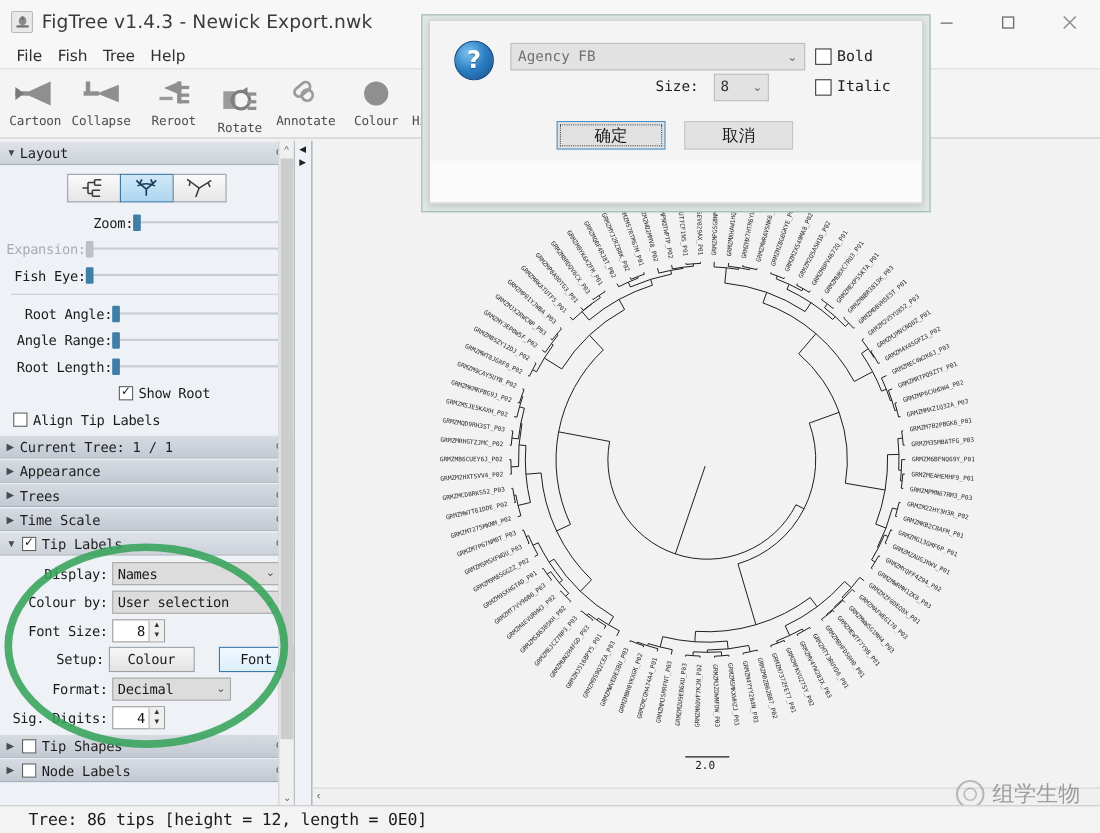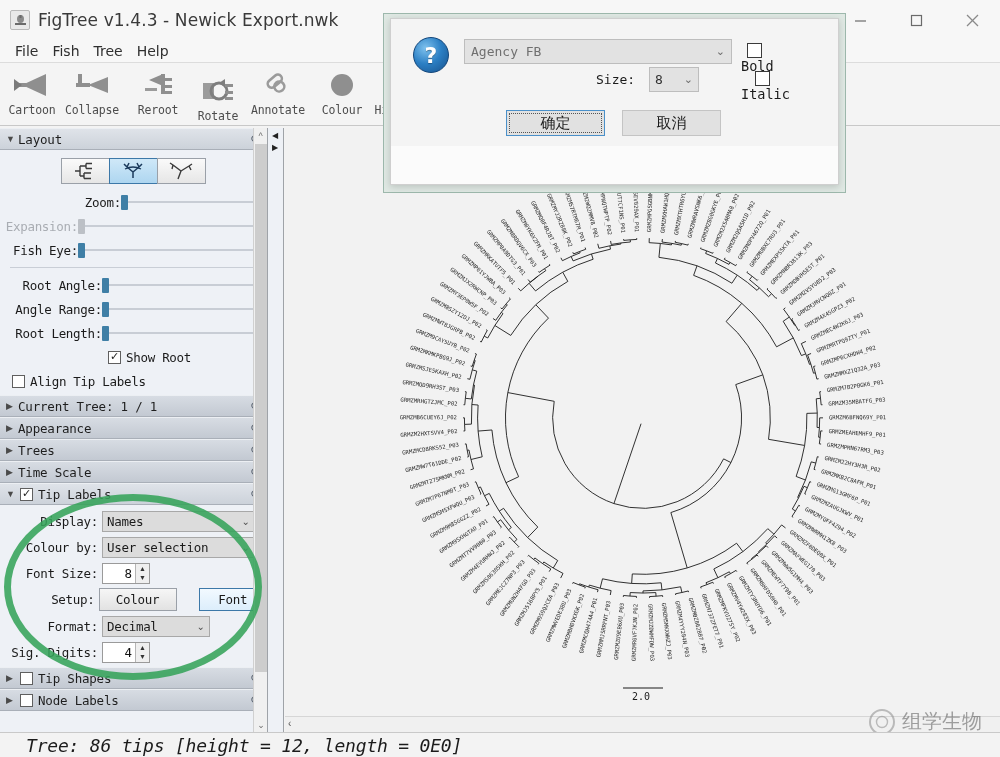--- a/index.html
+++ b/index.html
@@ -204,23 +204,22 @@
     position:absolute; left:3px; top:1px; color:#555; font-size:10px;
   }
 
   
   .status {
     position:absolute; left:0; top:732px; width:1000px; height:25px;
     background:#f3f3f3; border-top:1px solid #c9c9c9;
     display:flex; align-items:center; padding-left:26px;
   }
   .status span {
-    font-family:"DejaVu Sans Mono", monospace; font-size:18px; color:#1b1b1b;
+    font-family:"DejaVu Sans Mono", monospace; font-size:15px; color:#1b1b1b;
     letter-spacing:-0.2px;
-    font-style:italic;
   }
 
   
   .hl-circle {
     position:absolute; left:4px; top:494px; width:258px; height:186px;
     border:7px solid #35a35a; border-radius:50%;
     opacity:0.88; pointer-events:none;
   }
 
   
@@ -281,21 +280,21 @@
     font-family:"DejaVu Sans Mono", monospace; font-size:13px; color:#1b1b1b;
   }
   .size-combo {
     position:absolute; left:258px; top:48px; width:50px; height:25px;
     background:#e2e2e2; border:1px solid #bdbdbd;
     display:flex; align-items:center; padding:0 5px;
   }
   .size-combo .v {
     font-family:"DejaVu Sans Mono", monospace; font-size:13px; color:#303030; flex:1;
   }
-  .dchk { position:absolute; display:flex; align-items:center;flex-direction:column; }
+  .dchk { position:absolute; display:flex; align-items:center; }
   .dchk .box {
     width:15px; height:15px; border:1.5px solid #3a3a3a; background:#fff; margin-right:5px;
   }
   .dchk .t {
     font-family:"DejaVu Sans Mono", monospace; font-size:13.5px; color:#1b1b1b;
   }
   .dbtn {
     position:absolute; width:99px; height:26px;
     background:#e1e1e1; border:1px solid #c4c4c4;
     display:flex; align-items:center; justify-content:center;

